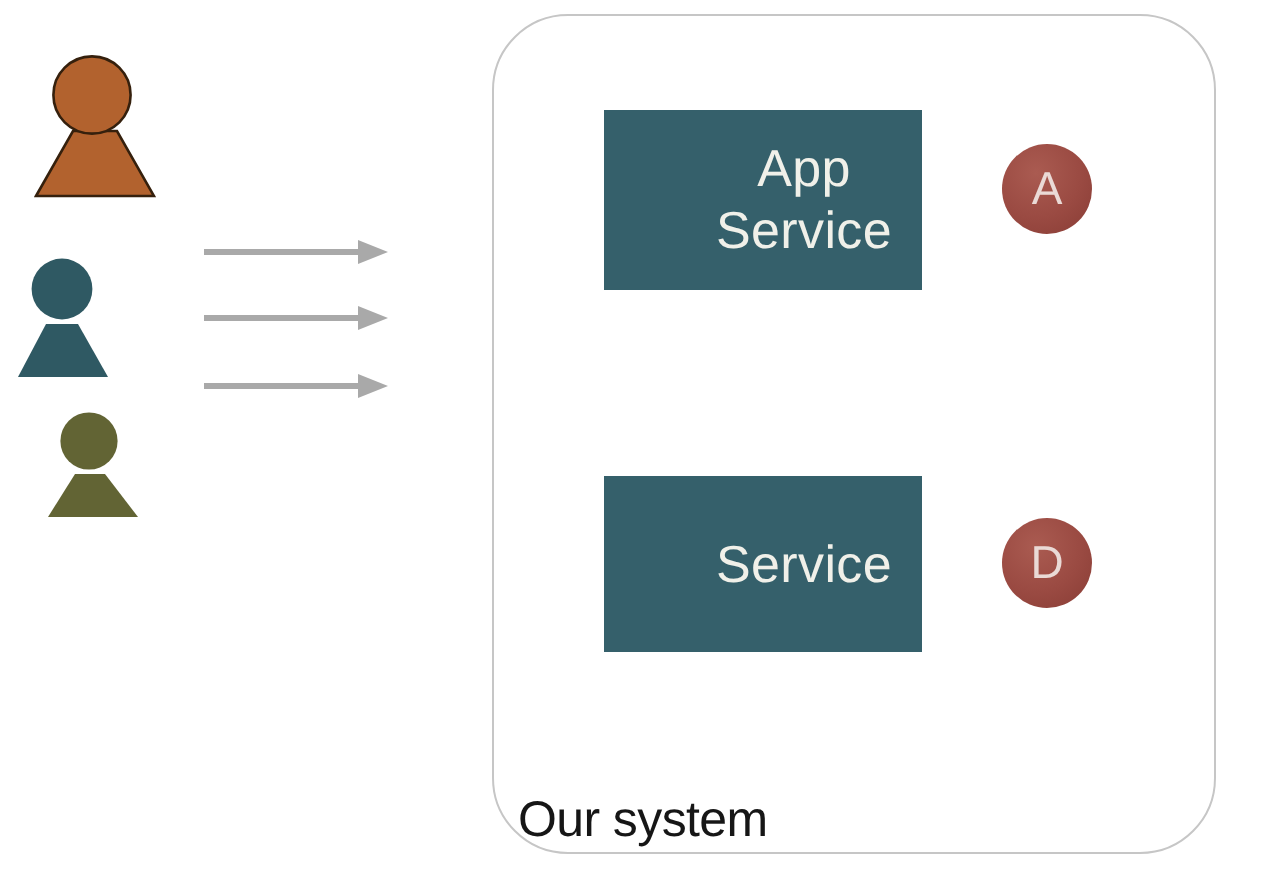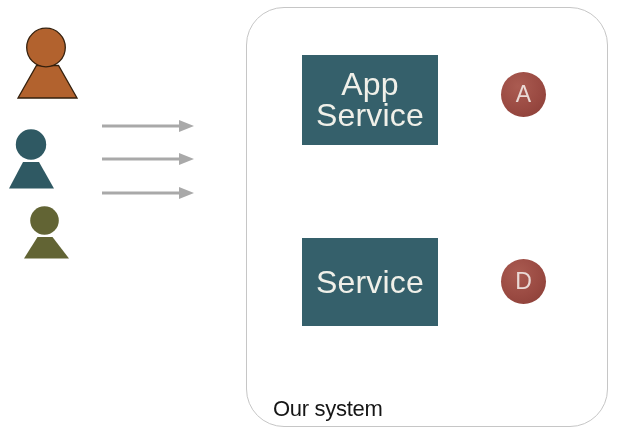--- a/index.html
+++ b/index.html
@@ -13,35 +13,35 @@
   .person.p3{left:24px;top:206px;}
   .arrow{position:absolute;left:102px;}
   .arrow.a1{top:119px;}
   .arrow.a2{top:152px;}
   .arrow.a3{top:186px;}
   .system-box{
     position:absolute;left:246px;top:7px;width:360px;height:418px;
     border:1.5px solid #c6c6c6;border-radius:38px;background:#ffffff;
   }
   .service{
-    position:absolute;width:136px;display:flex;flex-direction:column;
+    position:absolute;width:118px;display:flex;flex-direction:column;
     align-items:center;justify-content:center;text-align:center;
-    font-size:32px;line-height:31px;letter-spacing:0.2px;
+    font-size:26px;line-height:31px;letter-spacing:0.2px;padding-left:41px;
   }
   .service.app{left:55px;top:47px;height:90px;}
   .service.data{left:55px;top:230px;height:88px;}
   .badge{
     position:absolute;width:45px;height:45px;border-radius:50%;
     display:flex;align-items:center;justify-content:center;
     font-size:23px;line-height:23px;
   }
   .badge.a{left:254px;top:64px;}
   .badge.d{left:254px;top:251px;}
   .system-label{
-    position:absolute;left:26px;top:388px;font-size:22px;
+    position:absolute;left:12px;top:388px;font-size:25px;
     letter-spacing:-0.3px;color:#161616;white-space:nowrap;
   }
 </style>
 </head>
 <body>
 
 <div class="stage">
 
   <svg class="person p1" width="61" height="72" viewBox="0 0 61 72">
     <polygon points="1,71 19.5,38.5 41.5,38.5 60,71" stroke-width="1.3" fill="#b2622e" stroke="#35200d"></polygon>

